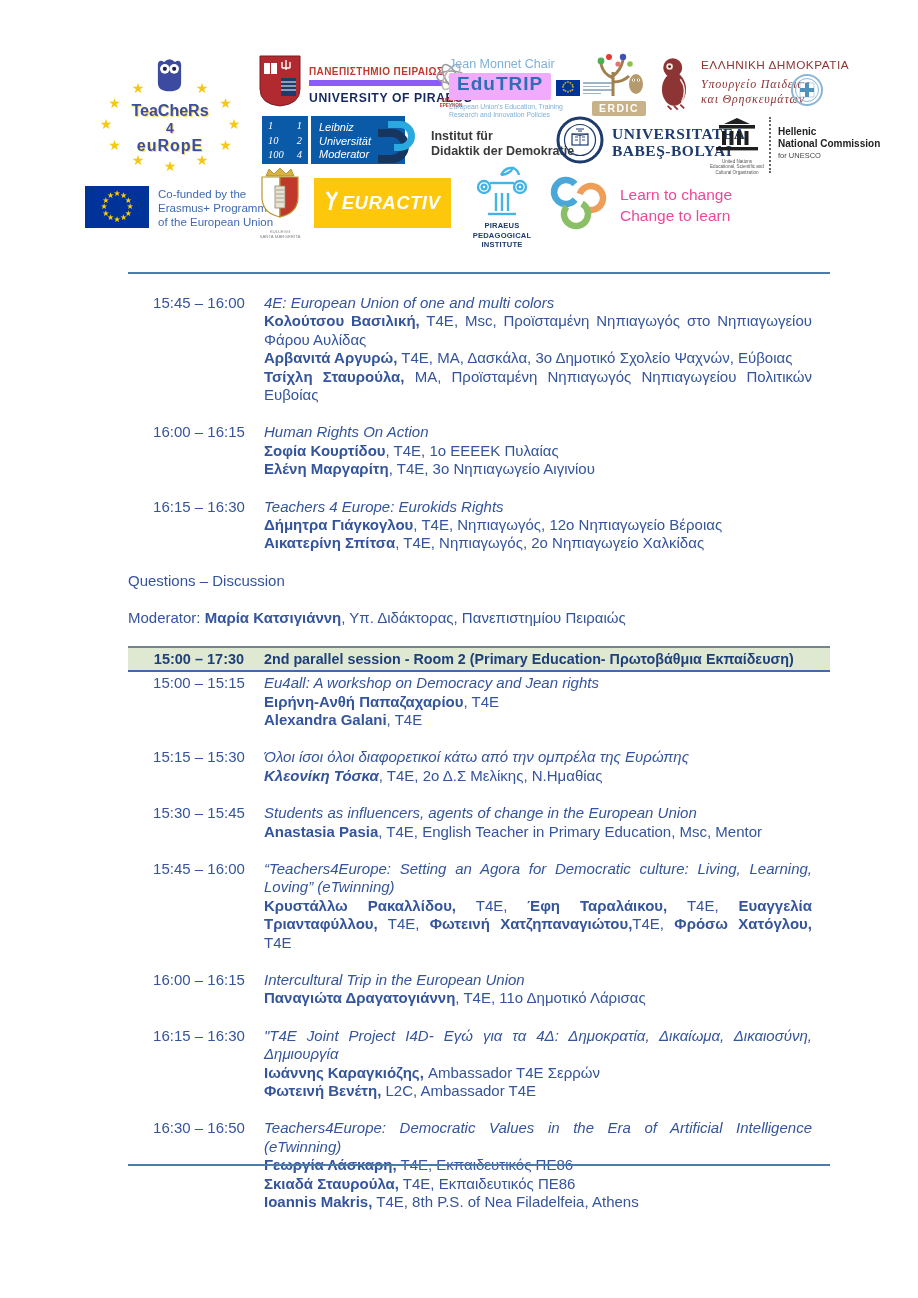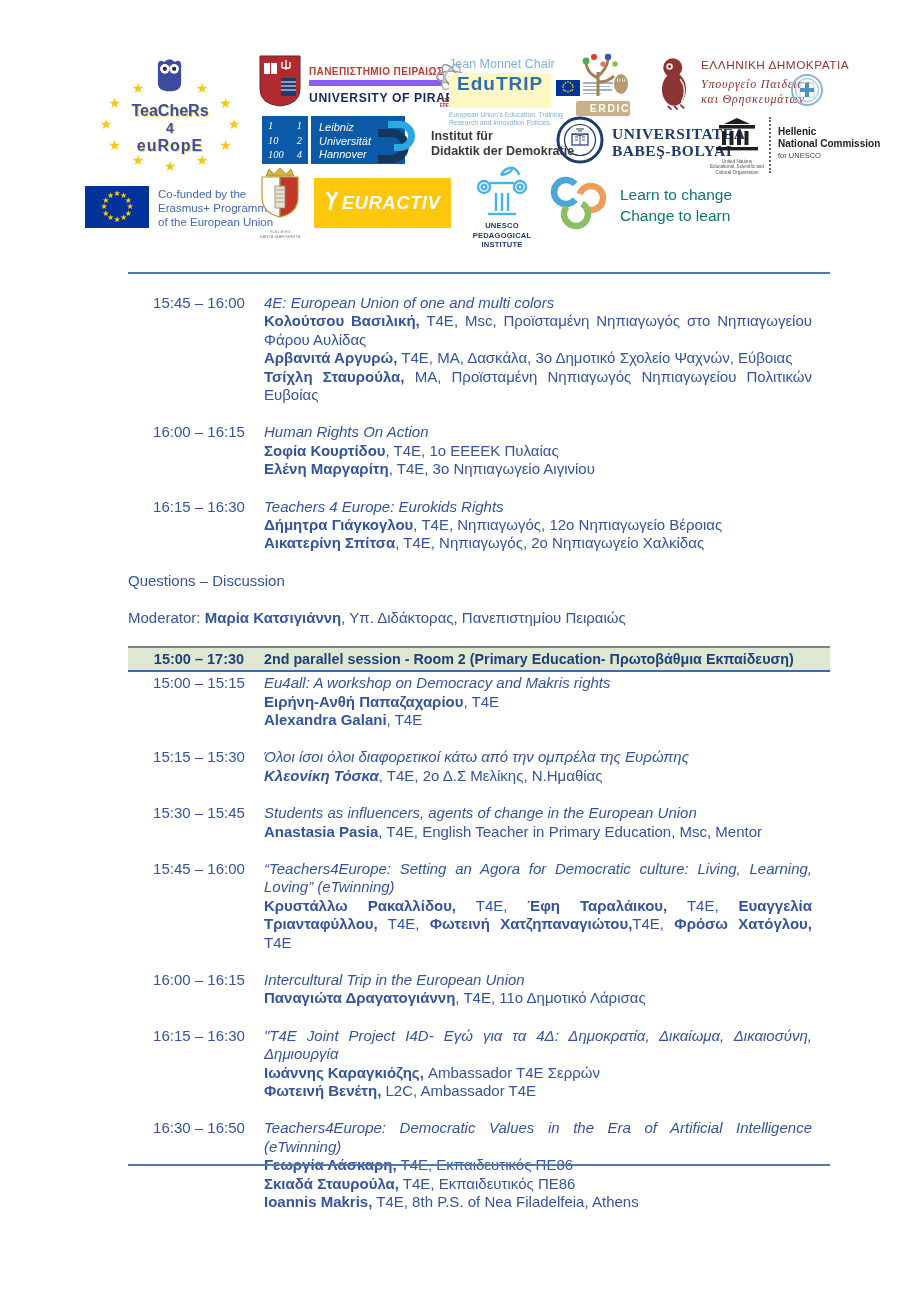--- a/index.html
+++ b/index.html
@@ -26,29 +26,29 @@
   #unipi .utext{margin-left:7px;padding-top:7px;}
   #unipi .gr{display:inline-block;color:#c03a30;font-weight:bold;font-size:10px;letter-spacing:.4px;
              padding-bottom:3px;border-bottom:6px solid #8b5cf6;}
   #unipi .en{color:#16295e;font-weight:bold;font-size:12.2px;letter-spacing:.6px;margin-top:5px;}
   
   #kep{left:432px;top:60px;width:38px;text-align:center;}
   #kep .lbl{font-size:4.6px;color:#c03a30;font-weight:bold;line-height:5px;}
   
   #edutrip{left:449px;top:57px;width:130px;}
   #edutrip .jm{color:#7fb0d8;font-size:12.5px;margin-bottom:2px;}
-  #edutrip .box{display:inline-block;background:#fef9c3;color:#2f6db5;font-weight:bold;font-size:19px;
-                padding:0 8px 13px 8px;letter-spacing:1px;border-radius:2px;}
+  #edutrip .box{display:inline-block;background:#f0abfc;color:#2f6db5;font-weight:bold;font-size:19px;
+                padding:0 8px 5px 8px;letter-spacing:1px;border-radius:2px;}
   #edutrip .sub{color:#7fb0d8;font-size:6.8px;line-height:8px;margin-top:3px;}
   #edutrip-flag{left:556px;top:80px;display:flex;align-items:flex-start;}
   #edutrip-flag .euflag{width:24px;height:16px;}
   #edutrip-flag .bars{margin-left:3px;padding-top:2px;}
   #edutrip-flag .bars div{height:1.5px;background:#9fb3c8;margin-bottom:2px;}
   
-  #erdic{left:576px;top:52px;width:54px;text-align:right;}
+  #erdic{left:592px;top:52px;width:54px;text-align:center;}
   #erdic .plate{background:#c9b287;color:#fff;font-weight:bold;font-size:10.5px;letter-spacing:1.5px;
                 padding:1px 0 2px 0;border-radius:2px;margin-top:1px;}
   
   #ministry{left:655px;top:56px;display:flex;}
   #ministry .mtext{margin-left:8px;padding-top:2px;color:#8d3434;}
   #ministry .m1{font-size:11.8px;letter-spacing:.5px;margin-bottom:5px;}
   #ministry .m2,#ministry .m3{font-family:"Liberation Serif",serif;font-style:italic;font-size:12px;
                                line-height:15px;letter-spacing:.8px;}
   #greek-emblem{left:790px;top:72px;}
   
@@ -80,21 +80,21 @@
   
   #euractiv{left:314px;top:178px;width:137px;height:50px;background:#fdc70c;display:flex;
             align-items:center;justify-content:center;}
   #euractiv .etext{color:#fff;font-weight:bold;font-style:italic;font-size:18.5px;letter-spacing:.5px;
                    margin-left:4px;}
   
   #cpi{left:460px;top:165px;width:84px;text-align:center;}
   #cpi .ctext{font-weight:bold;font-size:7.6px;color:#1d3b6d;line-height:9.5px;letter-spacing:.2px;}
   
   #l2c{left:546px;top:176px;display:flex;align-items:center;}
-  #l2c .ltext{margin-left:10px;color:#0f766e;font-size:15.5px;line-height:21px;}
+  #l2c .ltext{margin-left:10px;color:#ec4899;font-size:15.5px;line-height:21px;}
   
   .rule{position:absolute;left:128px;width:702px;border-top:2.5px solid #4c7bae;}
   #toprule{top:272px;}
   #botrule{top:1164px;}
   #schedule{position:absolute;left:128px;top:294px;width:702px;}
   .srow{display:flex;margin-bottom:19px;}
   .stime{width:130px;flex:none;padding-left:6px;color:#34549c;font-size:15px;line-height:18.4px;text-align:center;}
   .sbody{max-width:548px;color:#34549c;font-size:15px;}
   .sline{line-height:18.4px;text-align:justify;}
   .stitle.it{font-style:italic;}
@@ -282,21 +282,21 @@
           <span>2</span>
         </div>
       <div>
           <span>100</span>
           <span>4</span>
         </div>
     </div>
     <div class="lubox name">
       <div>Leibniz</div>
       <div>Universität</div>
-      <div>Hannover</div>
+      <div>Moderator</div>
     </div>
   </div>
 
   <div class="logo" id="idd">
     <span>
       <svg width="46" height="42" viewBox="0 0 46 42">
         <path d="M2,8 h14 a17,17 0 0 1 0,34 h-14 v-8 h14 a9,9 0 0 0 0,-18 h-14 z" fill="#16355f"></path>
         <path d="M12,0 h12 a15,15 0 0 1 0,30 h-6 v-7 h6 a8,8 0 0 0 0,-16 h-12 z" fill="#2aa9e0"></path>
       </svg>
     </span>
@@ -383,21 +383,21 @@
             <circle cx="13" cy="22" r="2.4"></circle>
           <circle cx="49" cy="22" r="6"></circle>
             <circle cx="49" cy="22" r="2.4"></circle>
           <path d="M19,18 h24"></path>
           <path d="M25,28 v18 M31,28 v18 M37,28 v18"></path>
           <path d="M17,49 h28"></path>
         </g>
       </svg>
     </span>
     <div class="ctext">
-      <div>UNESCO PEDAGOGICAL</div>
+      <div>PIRAEUS PEDAGOGICAL</div>
       <div>INSTITUTE</div>
     </div>
   </div>
 
   <div class="logo" id="l2c">
     <span>
       <svg width="64" height="54" viewBox="0 0 64 54">
         <circle cx="20" cy="16" r="12" fill="none" stroke="#4aa7d8" stroke-width="6.5" stroke-dasharray="58 18" transform="rotate(40 20 16)"></circle>
         <circle cx="45" cy="22" r="12" fill="none" stroke="#f09d57" stroke-width="6.5" stroke-dasharray="58 18" transform="rotate(200 45 22)"></circle>
         <circle cx="30" cy="38" r="12" fill="none" stroke="#8bbf67" stroke-width="6.5" stroke-dasharray="58 18" transform="rotate(300 30 38)"></circle>
@@ -445,21 +445,21 @@
       </div>
       <div class="srow bar">
         <div class="stime">15:00 – 17:30</div>
         <div class="sbody">
           <div class="bartitle">2nd parallel session - Room 2 (Primary Education- Πρωτοβάθμια Εκπαίδευση)</div>
         </div>
       </div>
       <div class="srow afterbar">
         <div class="stime">15:00 – 15:15</div>
         <div class="sbody">
-          <div class="sline stitle it">Eu4all: A workshop on Democracy and Makris rights</div>
+          <div class="sline stitle it">Eu4all: A workshop on Democracy and Jean rights</div>
           <div class="sline"><span class="b">Ειρήνη-Ανθή Παπαζαχαρίου</span><span class="r">, Τ4Ε</span></div>
           <div class="sline"><span class="b">Alexandra Galani</span><span class="r">, T4E</span></div>
         </div>
       </div>
       <div class="srow">
         <div class="stime">15:15 – 15:30</div>
         <div class="sbody">
           <div class="sline stitle it">Όλοι ίσοι όλοι διαφορετικοί κάτω από την ομπρέλα της Ευρώπης</div>
           <div class="sline"><span class="bi">Κλεονίκη Τόσκα</span><span class="r">, Τ4Ε, 2ο Δ.Σ Μελίκης, Ν.Ημαθίας</span></div>
         </div>

